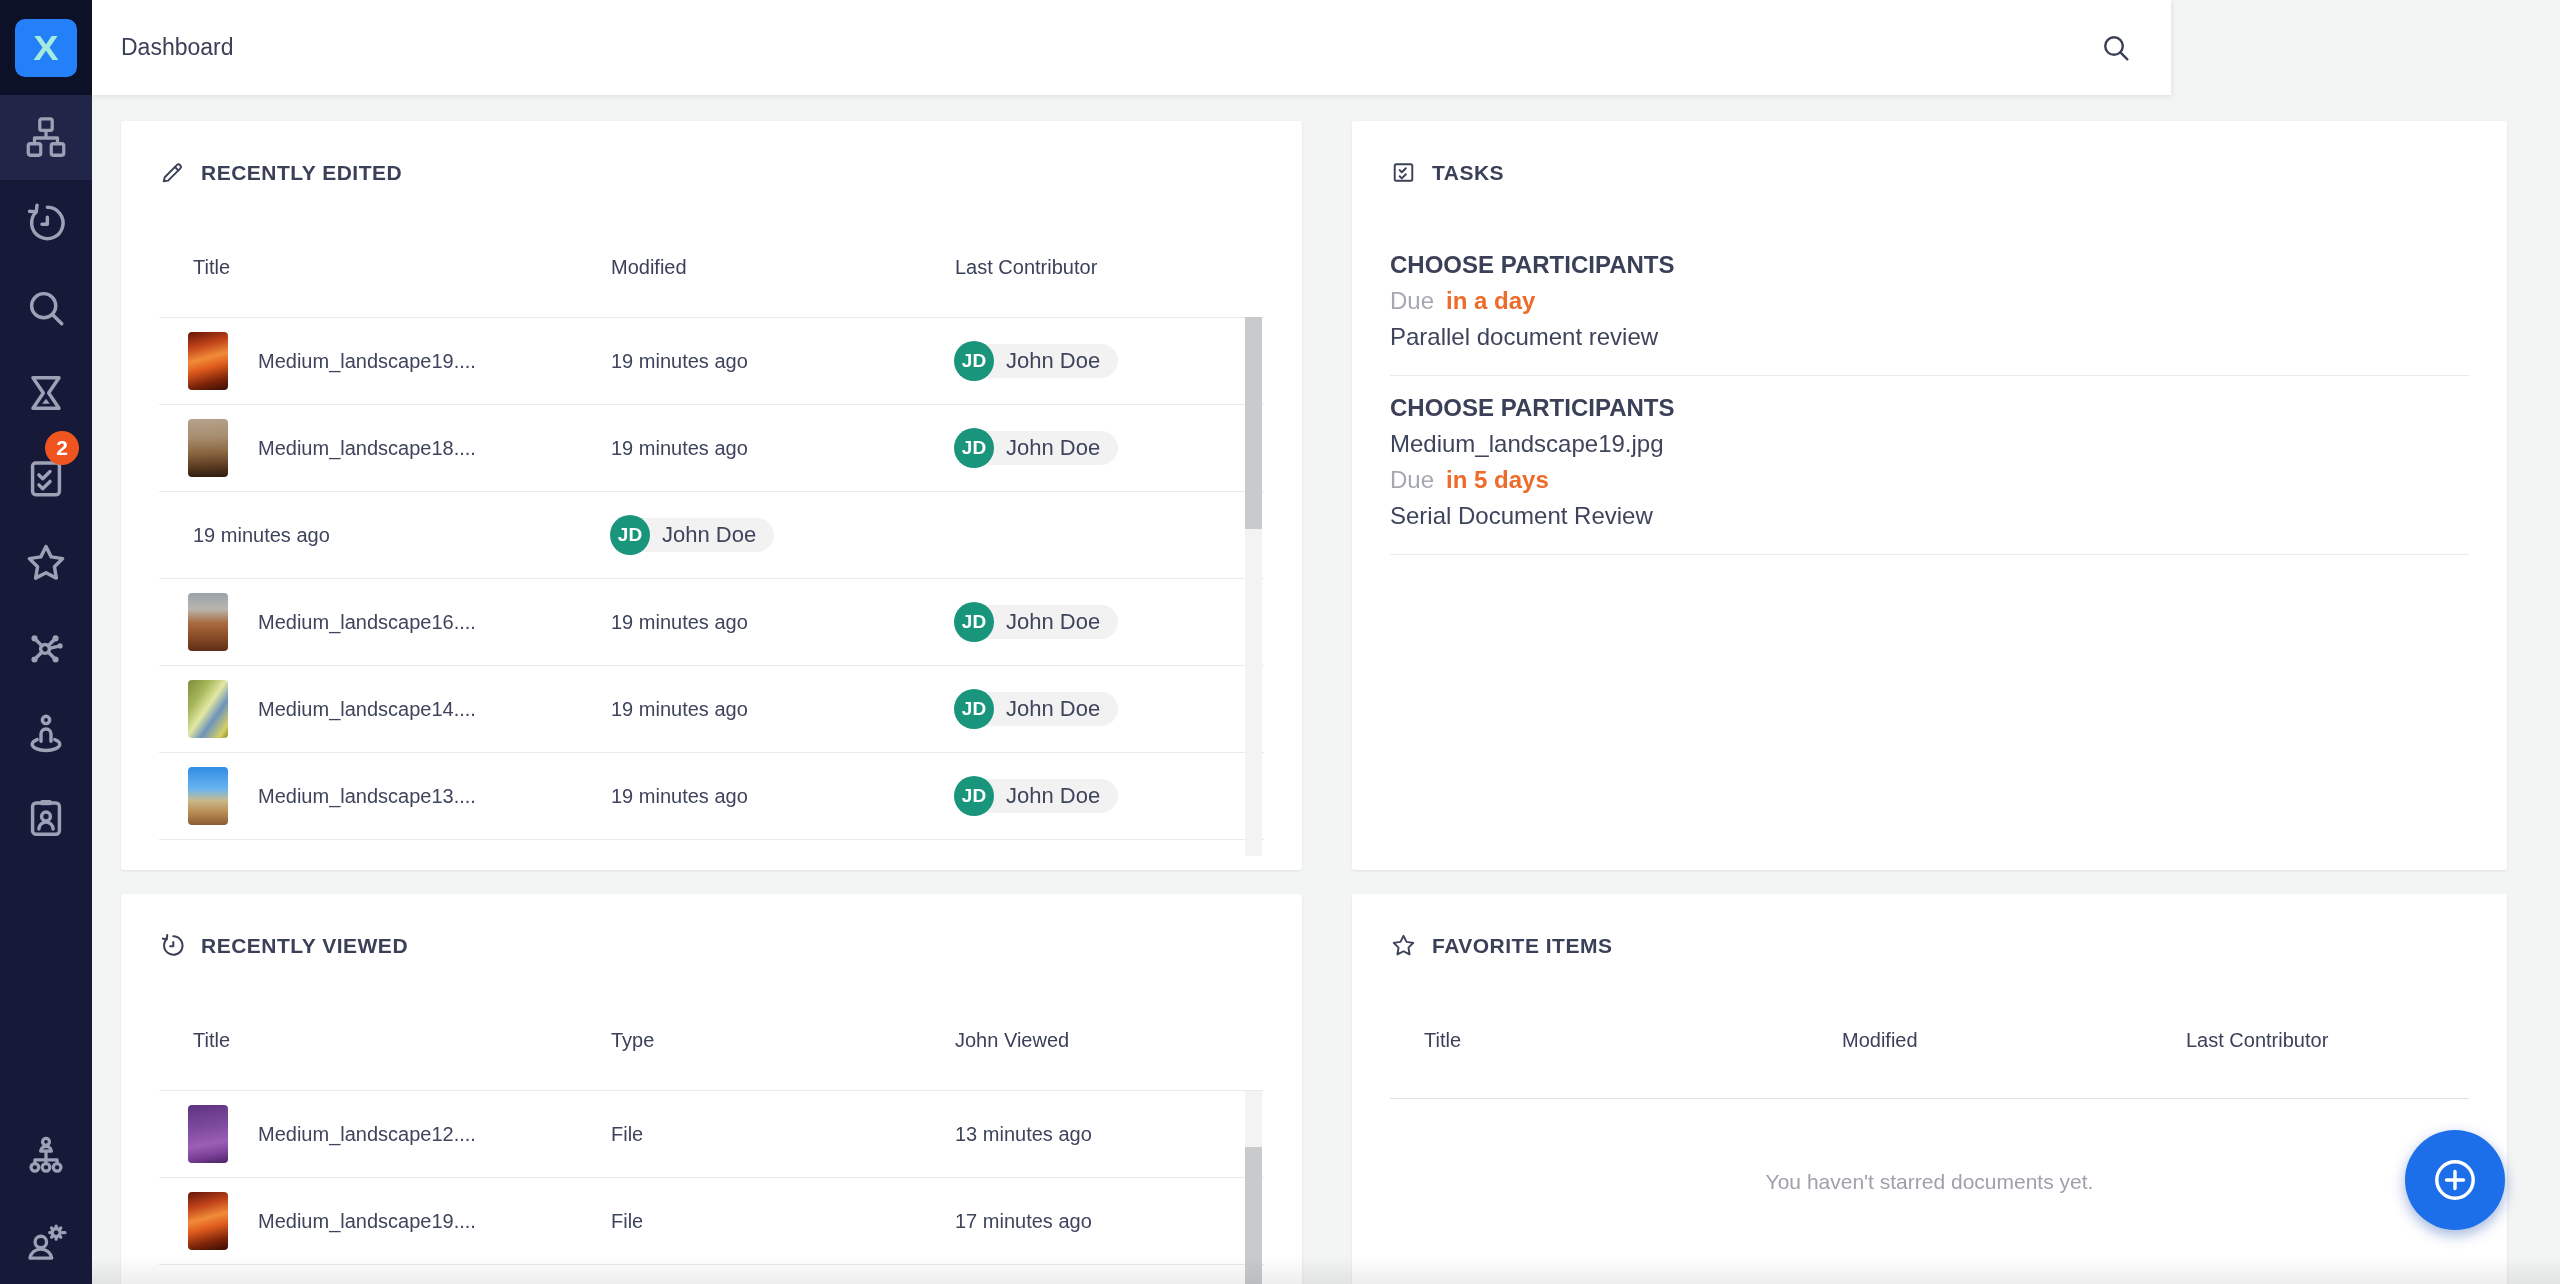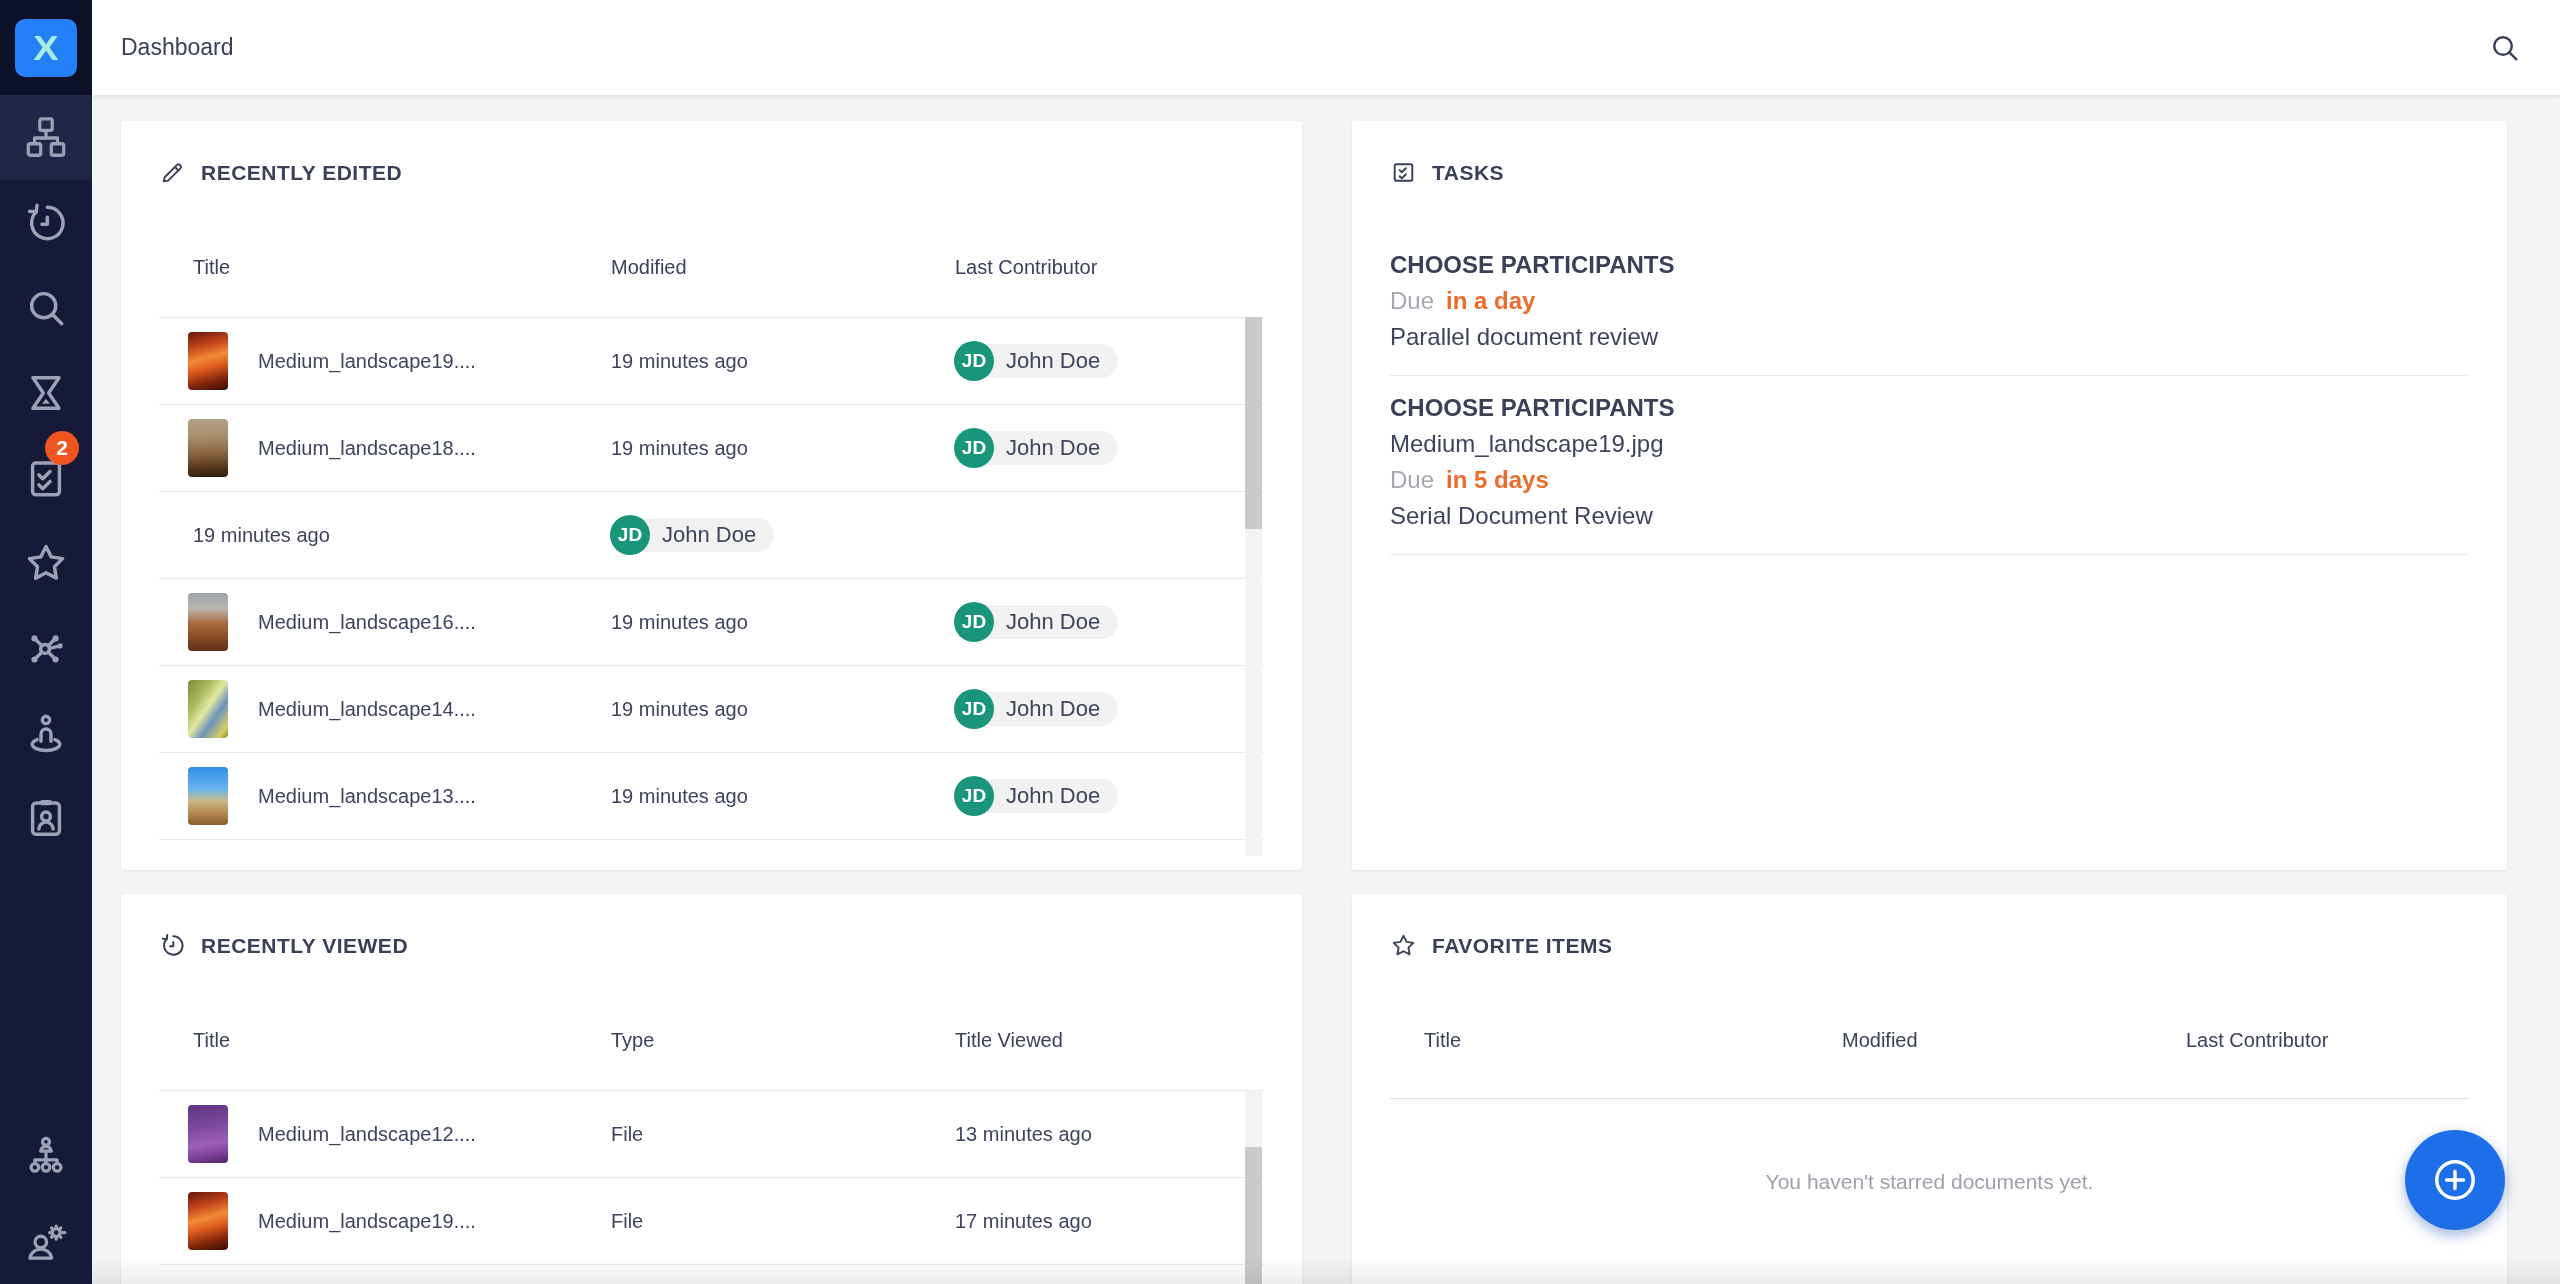--- a/index.html
+++ b/index.html
@@ -13,21 +13,21 @@
   .logo { width:62px; height:58px; border-radius:10px; background:#2480F8; display:flex; align-items:center; justify-content:center; cursor:pointer; }
   .logo span { color:#A5EBDE; font-size:38px; font-weight:800; line-height:1; transform:scaleY(.92); }
   .nav { position:absolute; top:95px; left:0; width:92px; }
   .nav-bottom { position:absolute; bottom:0; left:0; width:92px; }
   .nav-item { position:relative; width:92px; height:85px; display:flex; align-items:center; justify-content:center; color:#9CA1B6; cursor:pointer; }
   .nav-item.selected { background:#212648; }
   .nav-item svg { width:46px; height:46px; }
   .badge { position:absolute; left:45px; top:-4px; width:34px; height:34px; border-radius:50%; background:#F0551F; color:#fff; font-size:21px; font-weight:700; display:flex; align-items:center; justify-content:center; }
 
   
-  .topbar { position:absolute; left:92px; top:0; width:2468px; height:95px; background:#fff; box-shadow:0 1px 6px rgba(0,0,0,.10); z-index:20; display:flex; align-items:center; }
+  .topbar { position:absolute; left:92px; top:0; width:2079px; height:95px; background:#fff; box-shadow:0 1px 6px rgba(0,0,0,.10); z-index:20; display:flex; align-items:center; }
   .topbar-title { margin-left:29px; font-size:23px; color:#3A4057; }
   .topbar-search { position:absolute; right:38px; top:31px; width:34px; height:34px; color:#3A4055; cursor:pointer; }
   .topbar-search svg { width:34px; height:34px; }
 
   
   .card { position:absolute; background:#fff; border-radius:3px; box-shadow:0 1px 3px rgba(0,0,0,.08); }
   .card-recent-edited  { left:121px; top:121px; width:1181px; height:749px; }
   .card-tasks          { left:1352px; top:121px; width:1155px; height:749px; }
   .card-recent-viewed  { left:121px; top:894px; width:1181px; height:520px; }
   .card-favorites      { left:1352px; top:894px; width:1155px; height:520px; }
@@ -347,21 +347,21 @@
           <path d="M6.9 6.2 L3.4 5.9 M6.9 6.2 L7.3 2.7"></path>
           <path d="M12.7 9 V12.6 H9.9"></path>
         </svg>
       </span>
       <span>RECENTLY VIEWED</span>
     </div>
 
     <div class="table-header grid-3a">
       <span>Title</span>
       <span>Type</span>
-      <span>Title Viewed</span>
+      <span>John Viewed</span>
     </div>
 
     <div class="table-body">
       <div class="t-row grid-3a">
         <span class="cell-doc">
           <span class="thumb thumb-purple"></span>
           <span>Medium_landscape12....</span>
         </span>
         <span>File</span>
         <span>13 minutes ago</span>

